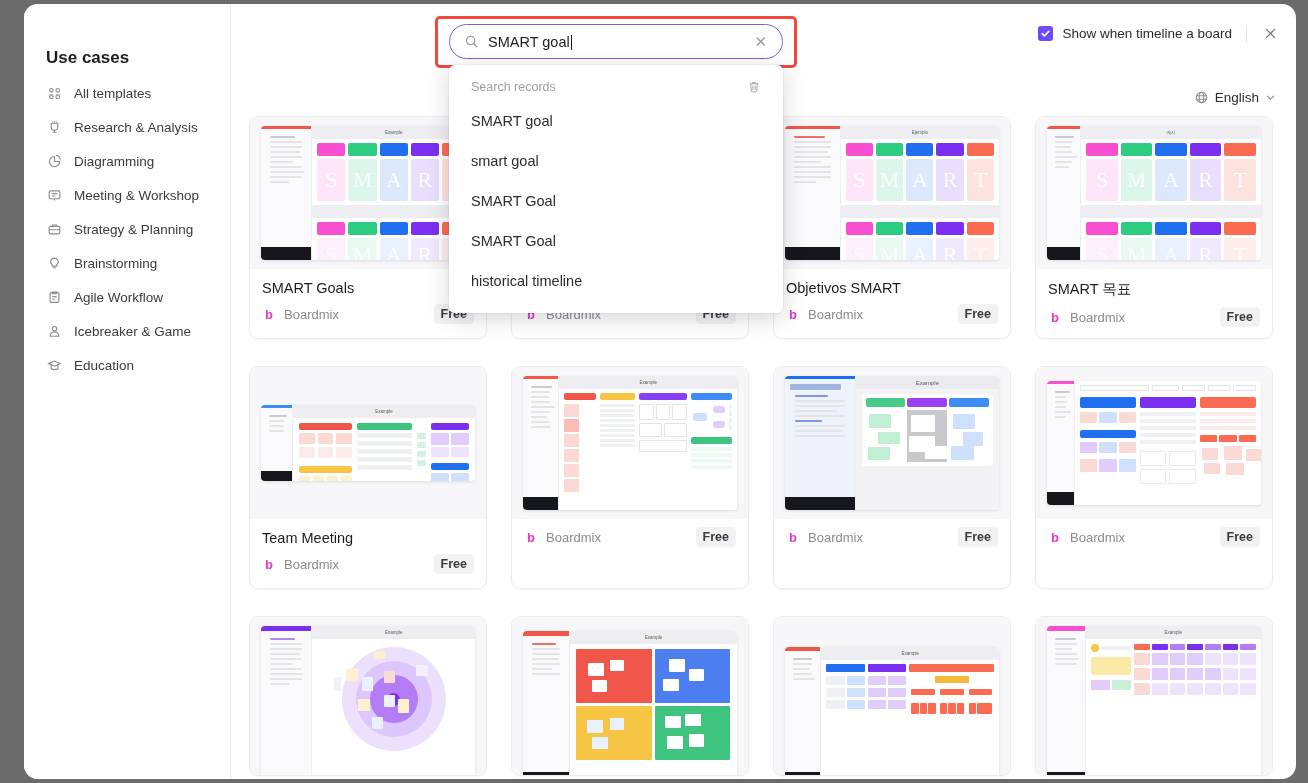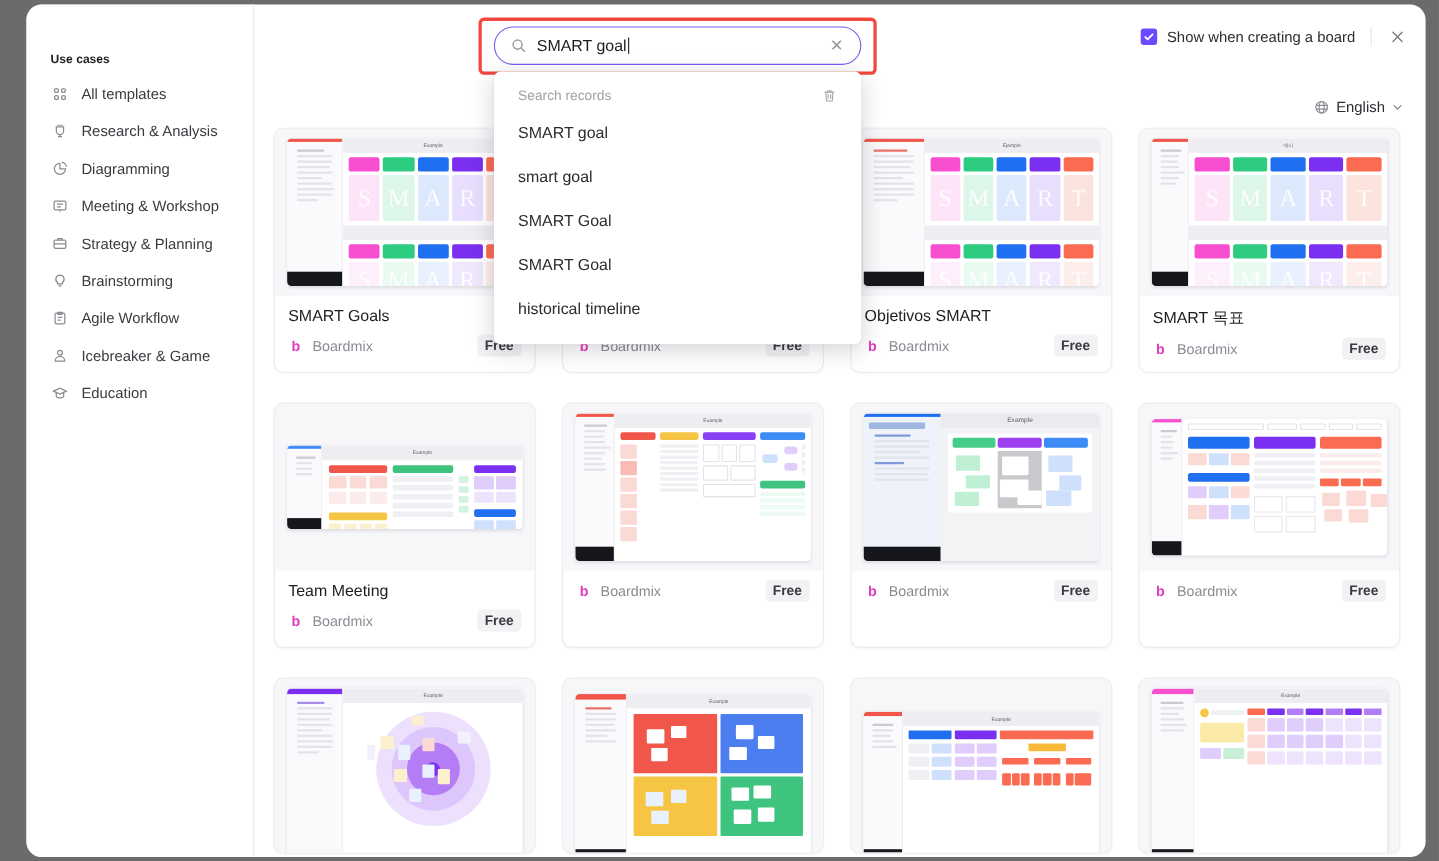--- a/index.html
+++ b/index.html
@@ -40,21 +40,21 @@
   .brand-title { font-size: 17px; font-weight: bold; color: #1c1d21; letter-spacing: .1px; }
 
   .nav-item {
     display: flex; align-items: center; gap: 11px;
     height: 34px; padding: 0 0 0 22px;
     font-size: 13.5px; color: #3a3b40; cursor: pointer;
   }
   .nav-ico { width: 17px; height: 17px; flex: 0 0 17px; display: flex; align-items: center; justify-content: center; color: #8a8b93; }
   .nav-ico svg { display: block; }
   .section-head {
-    font-size: 11px; font-weight: bold; color: #1c1d21;
+    font-size: 17px; font-weight: bold; color: #1c1d21;
     padding: 0 0 0 22px; margin: 22px 0 8px;
   }
 
   
   .main { flex: 1; position: relative; height: 100%; overflow: hidden; }
 
   .topbar { height: 62px; position: relative; }
 
   .search-wrap { position: absolute; left: 218px; top: 20px; width: 334px; height: 35px; }
   .search-box {
@@ -309,21 +309,21 @@
         <div class="dd-item">historical timeline</div>
       </div>
 
       <div class="topright">
         <div class="chk-row">
           <span class="chk">
             <svg width="11" height="11" viewBox="0 0 12 12" fill="none" stroke="#fff" stroke-width="1.8" stroke-linecap="round" stroke-linejoin="round">
               <path d="M2.4 6.2l2.3 2.3L9.6 3.6"></path>
             </svg>
           </span>
-          <span class="chk-label">Show when creating a board</span>
+          <span class="chk-label">Show when timeline a board</span>
         </div>
         <span class="divider-v"></span>
         <span class="close-x">
           <svg width="15" height="15" viewBox="0 0 16 16" fill="none" stroke="currentColor" stroke-width="1.35" stroke-linecap="round">
             <path d="M3.6 3.6l8.8 8.8M12.4 3.6l-8.8 8.8"></path>
           </svg>
         </span>
       </div>
 
       <div class="langbar">

